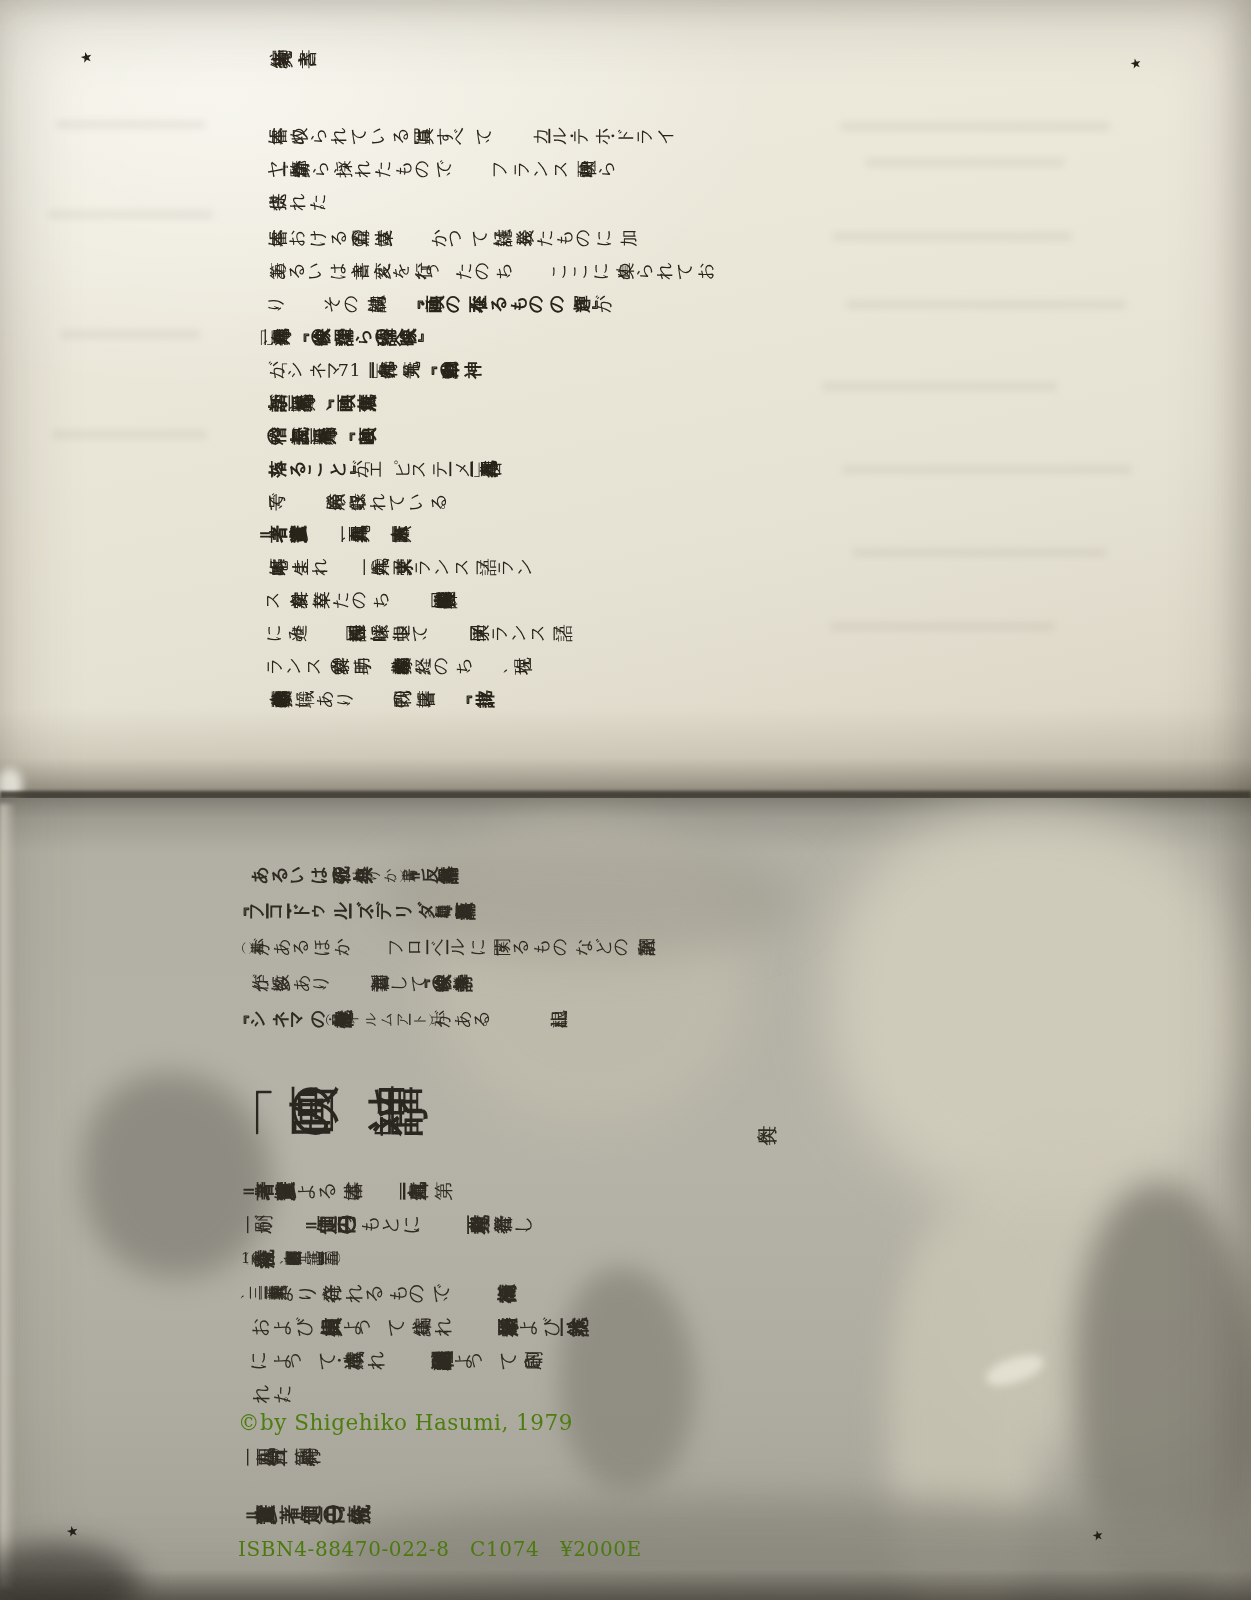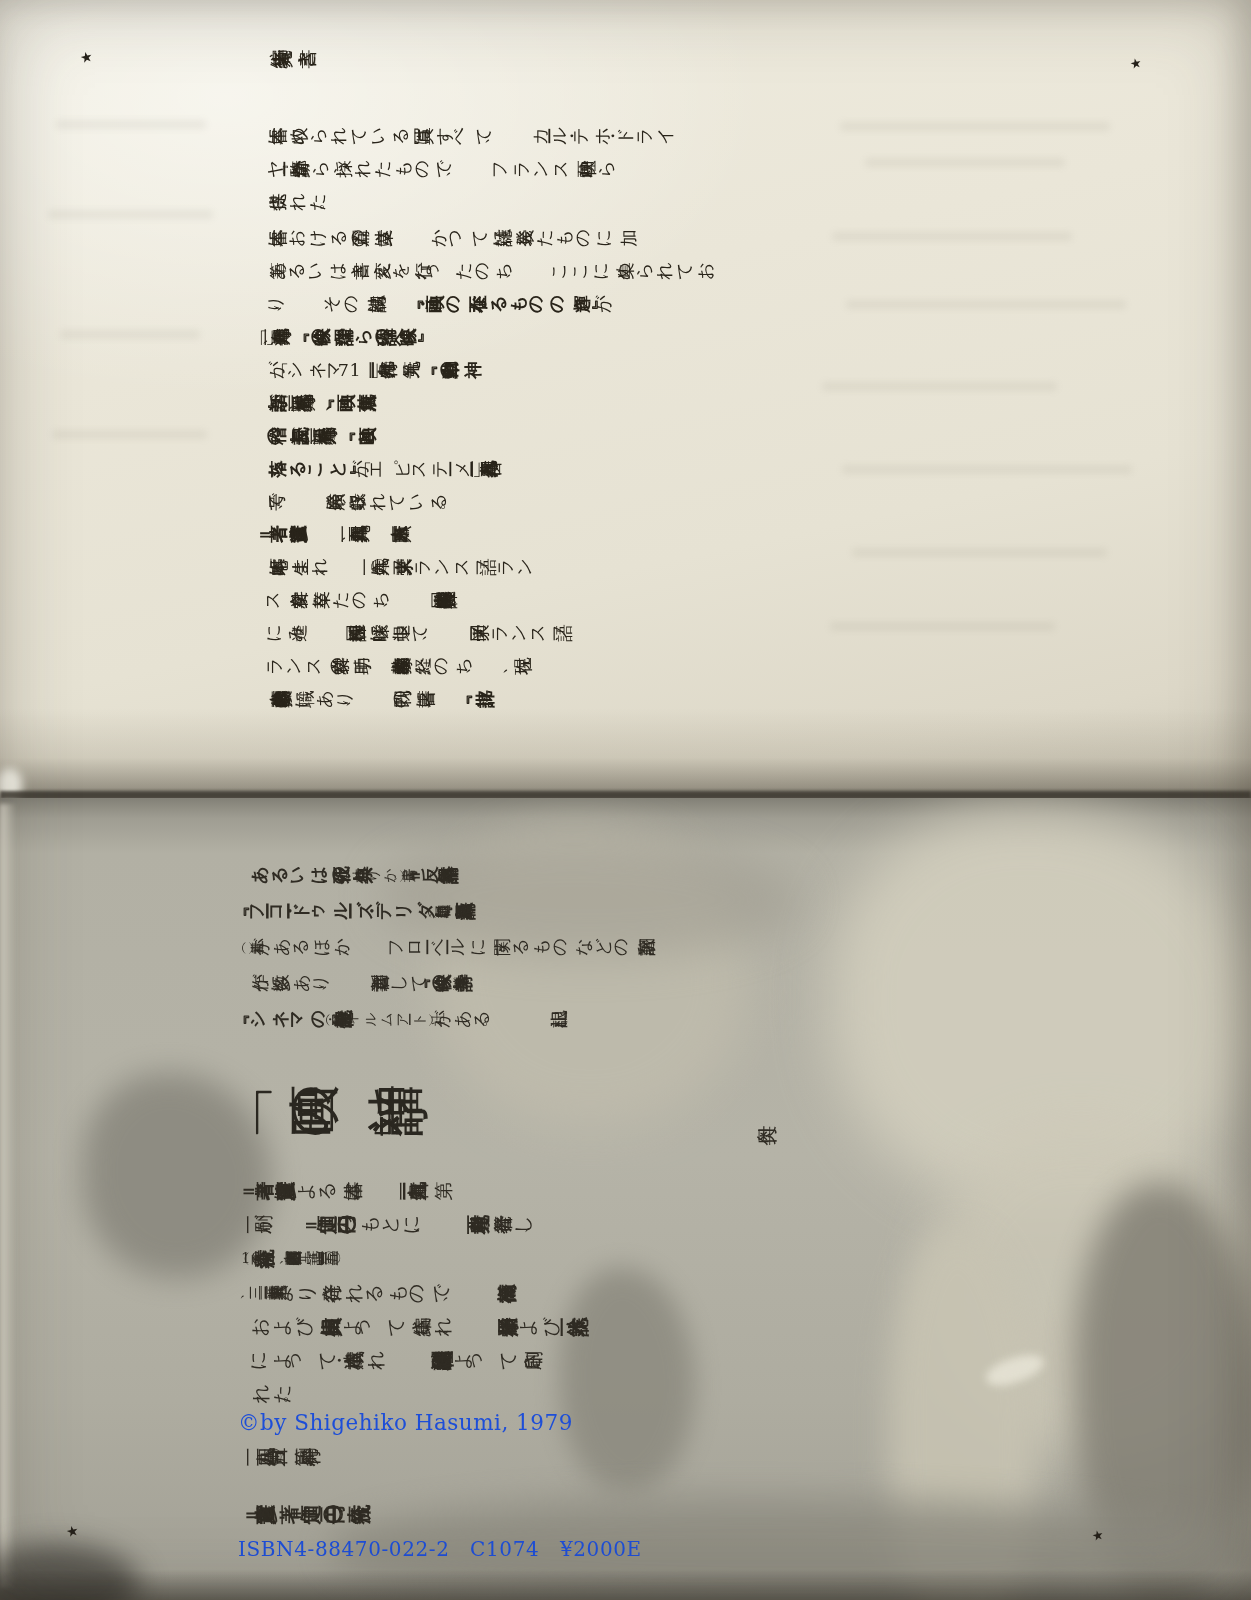--- a/index.html
+++ b/index.html
@@ -50,21 +50,21 @@
     font-size:52px;letter-spacing:6px;line-height:64px;color:#2a2720;}
   #okuzuke{left:740px;top:1122px;width:26px;height:64px;transform:translateY(26px) rotate(-90deg);
     font-size:20px;letter-spacing:2px;line-height:26px;}
   #colophon{left:238px;top:1174px;width:240px;height:580px;transform:translateY(240px) rotate(-90deg);
     font-size:19px;letter-spacing:.6px;line-height:33.5px;}
   #thirdprint{left:238px;top:1442px;width:28px;height:380px;transform:translateY(28px) rotate(-90deg);
     font-size:19px;letter-spacing:2px;line-height:28px;}
   #credit{left:238px;top:1500px;width:30px;height:440px;transform:translateY(30px) rotate(-90deg);
     font-size:19.5px;letter-spacing:1px;line-height:30px;font-weight:700;}
   
-  .hline{position:absolute;color:#1d4ed8;}
+  .hline{position:absolute;color:#4d7c0f;}
   #copyright{left:238px;top:1410px;font-size:21.5px;letter-spacing:.5px;}
   #isbn{left:238px;top:1536px;font-size:20px;letter-spacing:.6px;}
   
   .star{position:absolute;color:#25211a;font-size:14px;line-height:14px;
     font-family:"DejaVu Sans","Liberation Sans",sans-serif;transform:rotate(-12deg);}
 </style>
 </head>
 <body>
 
 <div id="canvas">
@@ -136,21 +136,21 @@
   <div class="vblk btxt" id="colophon"><span class="bd">著者＝蓮實重彥</span><span>による本書は、　一九七九年一月一五日に第</span>
 <span>一刷が、　</span><span class="bd">定価＝二〇〇〇円</span><span>のもとに、　</span><span class="bd">西村允孝</span><span>を発行者とし、</span>
 <span class="bd">泰流社</span><span class="sm">（〒162東京都新宿区山吹町三四二、電話＝〇三ー二三五ー一一〇</span>
 <span class="sm">三二、振替東京〇ー一六三七六五）</span><span>より発行されるもので、　</span><span class="bd">高橋徹</span>
 <span>および</span><span class="bd">山根貞男</span><span>によって編集され、　</span><span class="bd">杉浦康平</span><span>および</span><span class="bd">鈴木一誌</span>
 <span>によって造本・構成され、　</span><span class="bd">誠之印刷株式会社</span><span>によって印刷さ</span>
 <span>れた。</span></div>
   <div class="hline" id="copyright">©by Shigehiko Hasumi, 1979</div>
   <div class="vblk btxt" id="thirdprint">一九八四年一〇月五日　第三刷発行</div>
   <div class="vblk btxt" id="credit">蓮實重彥＝著　定価＝二〇〇〇円　泰流社</div>
-  <div class="hline" id="isbn">ISBN4-88470-022-2　C1074　¥2000E</div>
+  <div class="hline" id="isbn">ISBN4-88470-022-8　C1074　¥2000E</div>
 
   <div class="star" style="left:80px;top:50px;">★</div>
   <div class="star" style="left:1130px;top:57px;font-size:13px;">★</div>
   <div class="star" style="left:66px;top:1524px;">★</div>
   <div class="star" style="left:1092px;top:1529px;font-size:13px;">★</div>
 
   <div class="vignette"></div>
 </div>
 
 </body></html>

